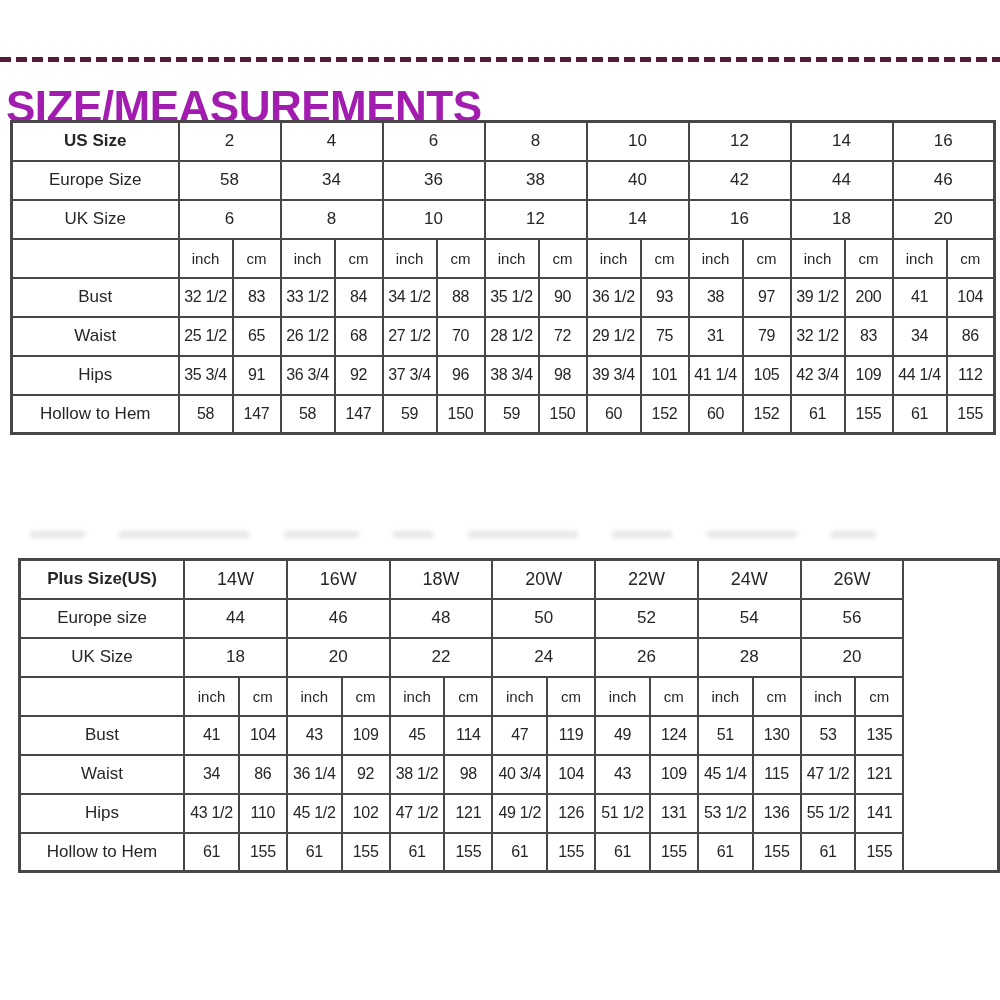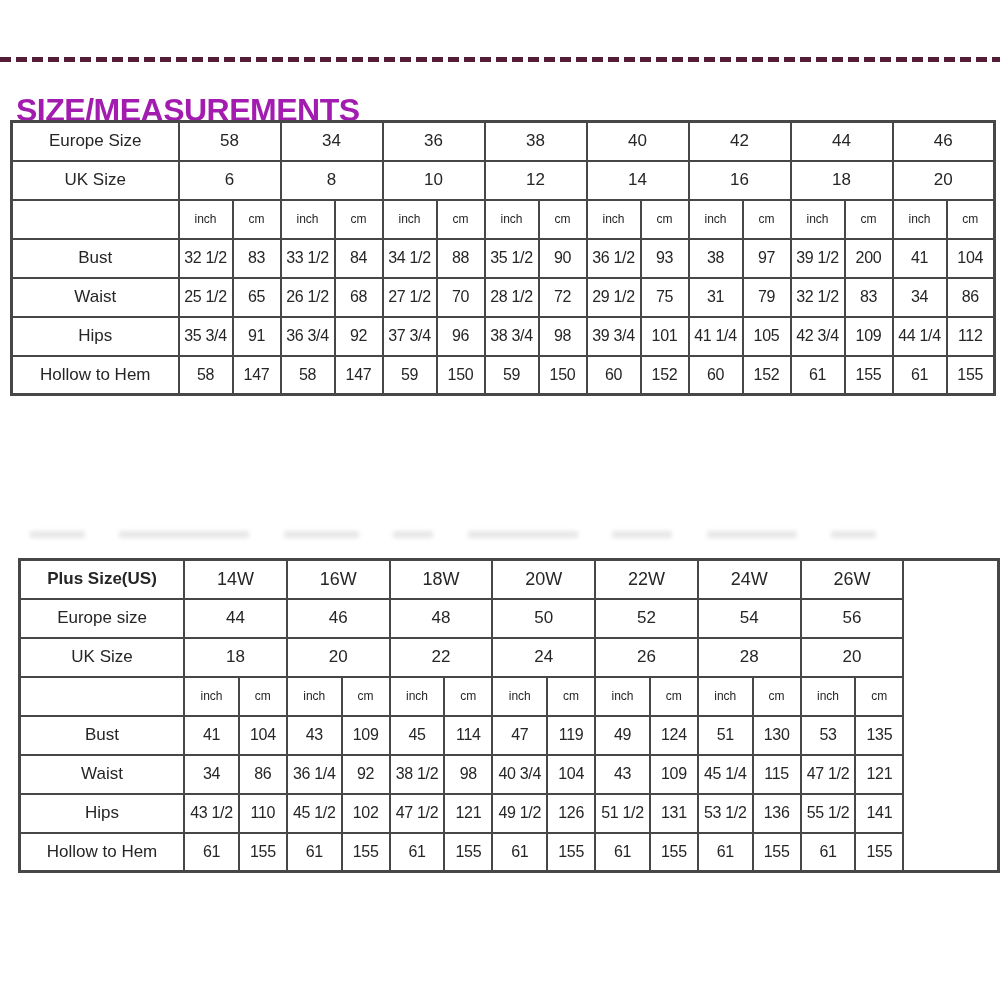--- a/index.html
+++ b/index.html
@@ -12,38 +12,38 @@
   html,body { margin:0; padding:0; }
   body {
     width:1000px; height:1000px; background:#ffffff; position:relative;
     font-family:"Liberation Sans","DejaVu Sans",sans-serif; color:var(--text-color);
   }
   .dash-line {
     position:absolute; left:0; top:57px; width:1000px; height:5px;
     background:repeating-linear-gradient(90deg, var(--dash-color) 0 11px, transparent 11px 16px);
   }
   .title {
-    position:absolute; left:2px; top:78px; margin:14px; font-size:32px; font-weight:bold;
+    position:absolute; left:2px; top:78px; margin:4px; font-size:44px; font-weight:bold;
     color:var(--title-color); letter-spacing:-0.5px; white-space:nowrap;
   }
   table.size-table {
     position:absolute; border-collapse:collapse; table-layout:fixed;
     text-align:center; background:#fff; border:3px solid var(--border-color);
   }
   #standard-table { left:10px; top:120px; }
   #plus-table    { left:18px; top:558px; }
   .size-table td {
     border:2px solid var(--border-color); height:39px; padding:0 1px;
     font-size:17px; white-space:nowrap; overflow:hidden; text-align:center;
   }
   .size-table td.b    { font-weight:bold; }
   .size-table td.lbl  { font-size:17px; }
   .size-table td.grp  { font-size:19px; font-weight:bold; }
   .size-table td.grp2 { font-size:18px; font-weight:normal; }
-  .size-table td.unit { font-size:12px; }
+  .size-table td.unit { font-size:15px; }
   .size-table td.num  { font-size:16px; letter-spacing:-0.3px; }
   .size-table td.empty-col { background:#fff; }
   .smudge-row {
     position:absolute; left:30px; top:531px; width:950px; height:12px;
     opacity:0.35; filter:blur(2px);
   }
   .smudge {
     display:inline-block; height:7px; background:#b9b9b9; border-radius:2px;
     margin-right:30px; vertical-align:top;
   }
@@ -69,20 +69,31 @@
       <col style="width:54px">
       <col style="width:48px">
       <col style="width:54px">
       <col style="width:48px">
       <col style="width:54px">
       <col style="width:48px">
       <col style="width:54px">
       <col style="width:48px">
     </colgroup>
     <tbody>
+      <tr>
+        <td class="lbl b">US Size</td>
+        <td colspan="2">2</td>
+        <td colspan="2">4</td>
+        <td colspan="2">6</td>
+        <td colspan="2">8</td>
+        <td colspan="2">10</td>
+        <td colspan="2">12</td>
+        <td colspan="2">14</td>
+        <td colspan="2">16</td>
+      </tr>
       <tr>
         <td class="lbl">Europe Size</td>
         <td colspan="2">58</td>
         <td colspan="2">34</td>
         <td colspan="2">36</td>
         <td colspan="2">38</td>
         <td colspan="2">40</td>
         <td colspan="2">42</td>
         <td colspan="2">44</td>
         <td colspan="2">46</td>

